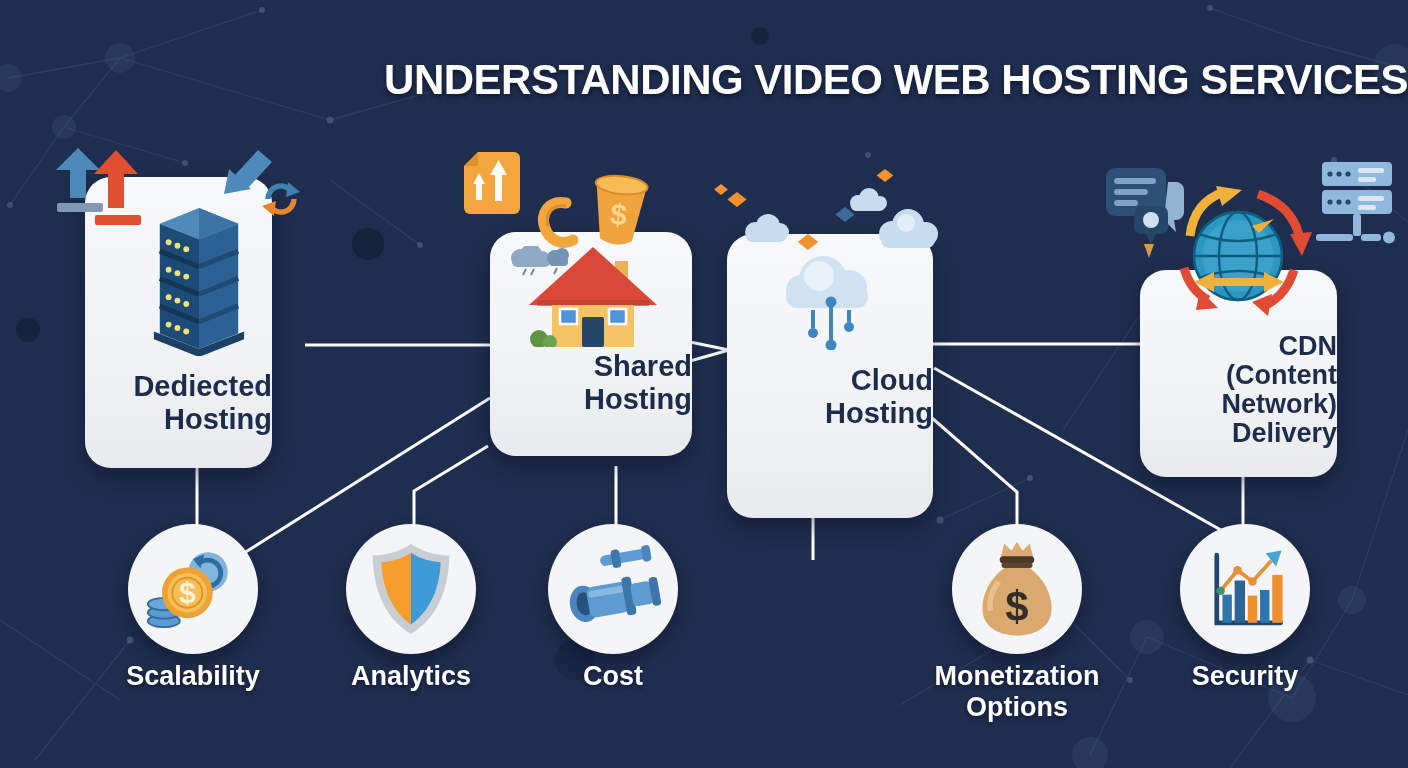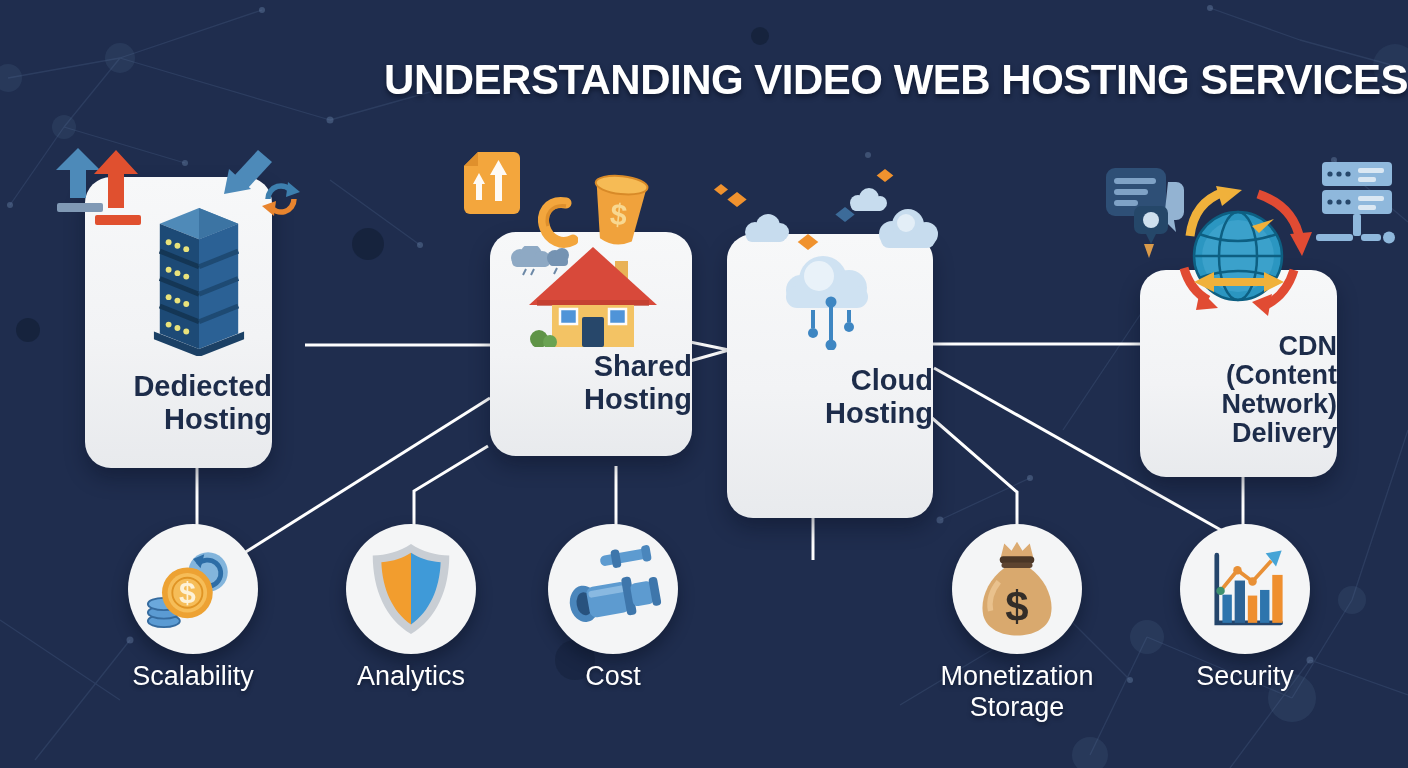--- a/index.html
+++ b/index.html
@@ -15,21 +15,21 @@
   .card-label{position:absolute;left:0;width:100%;text-align:right;
               color:#1d2c4a;font-size:29px;line-height:33px;font-weight:700;}
   .card-label .line{display:block;}
   .card4 .card-label{font-size:27px;line-height:29px;}
   .feature{position:absolute;top:524px;width:220px;display:flex;flex-direction:column;
            align-items:center;z-index:2;}
   .circle{width:130px;height:130px;border-radius:50%;background:#f4f5f6;
           display:flex;align-items:center;justify-content:center;
           box-shadow:0 8px 16px rgba(5,12,28,.4);}
   .feature-label{margin-top:7px;text-align:center;font-size:27px;line-height:31px;
-                 font-weight:400;color:#ffffff;text-shadow:0 2px 4px rgba(5,12,28,.55);}
+                 font-weight:700;color:#ffffff;text-shadow:0 2px 4px rgba(5,12,28,.55);}
   .feature-label span{display:block;}
   .deco{position:absolute;z-index:3;}
   .deco-hi{position:absolute;z-index:5;}
   .bar{position:absolute;z-index:3;border-radius:2px;}
   svg{display:block;}
 </style>
 </head>
 <body>
 
 <div class="canvas">
@@ -428,21 +428,21 @@
         <polygon points="32,22 36,6 44,14 50,4 56,14 64,6 68,22" fill="#dcab72"></polygon>
         <rect x="31" y="20" width="38" height="8" rx="4" fill="#4a3626"></rect>
         <rect x="33" y="27" width="34" height="6" rx="3" fill="#5d4430"></rect>
         <path d="M36,33 C18,46 9,68 13,85 C17,100 33,107 50,107 C67,107 83,100 87,85 C91,68 82,46 64,33 Z" fill="#d9a96e"></path>
         <path d="M30,48 C22,58 19,70 21,80" stroke="#ecc795" stroke-width="6" fill="none" opacity="0.8"></path>
         <text x="50" y="91" text-anchor="middle" font-size="46" font-weight="bold" fill="#332d28">$</text>
       </svg>
     </div>
     <div class="feature-label">
       <span>Monetization</span>
-      <span>Storage</span>
+      <span>Options</span>
     </div>
   </div>
 
   <div class="feature" style="left:1135px">
     <div class="circle">
       <svg width="94" height="94" viewBox="0 0 100 100">
         <path d="M20,14 L20,86 L88,86" stroke="#24456b" stroke-width="5" fill="none" stroke-linecap="round"></path>
         <rect x="26" y="56" width="10" height="30" fill="#2e75ad"></rect>
         <rect x="39" y="41" width="11" height="45" fill="#2d6496"></rect>
         <rect x="53" y="57" width="10" height="29" fill="#ef8f2f"></rect>

